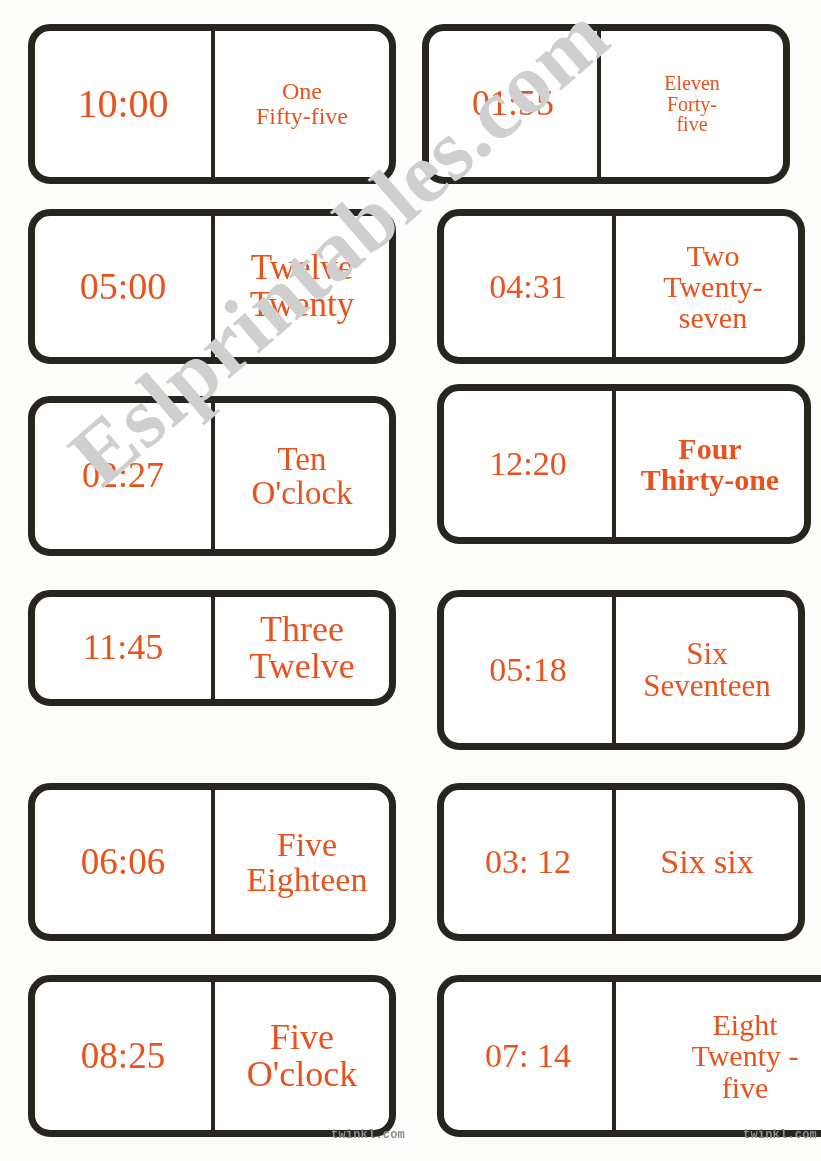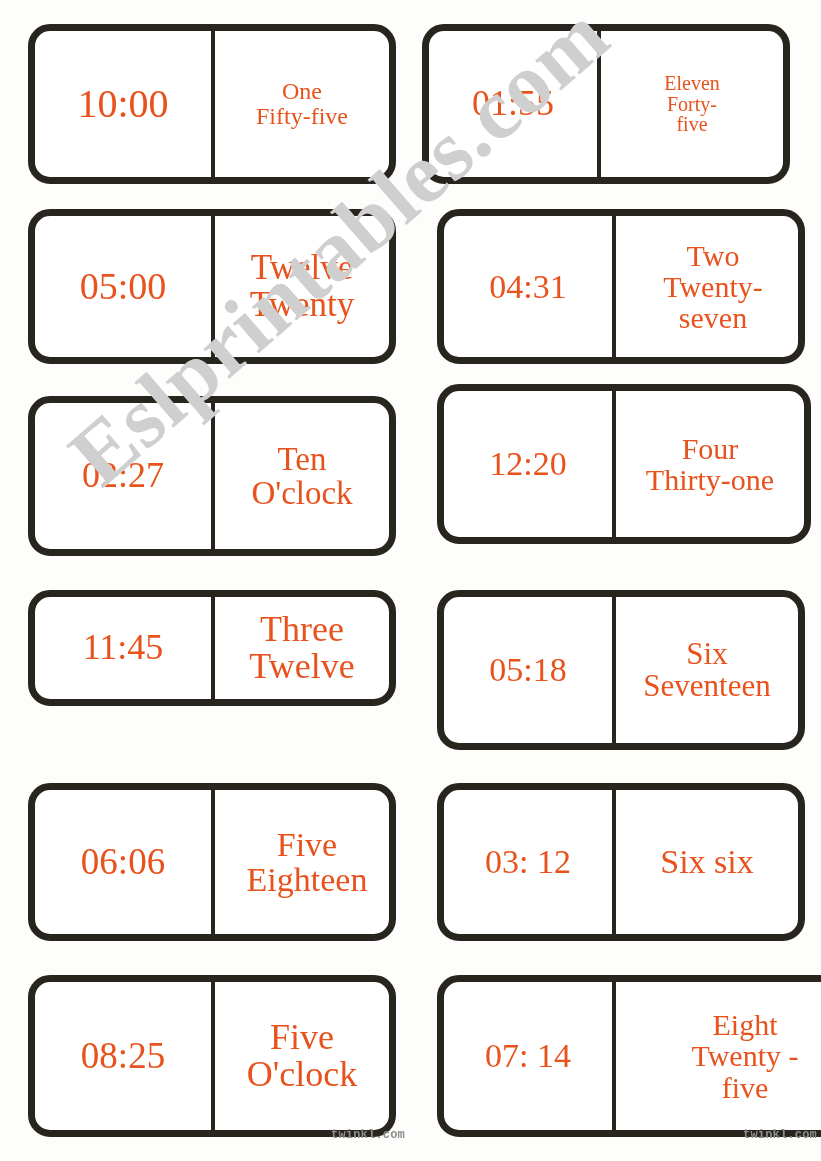--- a/index.html
+++ b/index.html
@@ -176,21 +176,21 @@
           <div class="txt" style="font-size: 30px;">Two
 Twenty-
 seven</div>
         </div>
       </div>
       <div class="card col-right" style="left: 437px; top: 384px; width: 374px; height: 160px;">
         <div class="cell cell-time">
           <div class="txt" style="font-size: 34px;">12:20</div>
         </div>
         <div class="cell cell-text">
-          <div class="txt" style="font-size: 30px;">Four
+          <div class="txt" style="font-size: 30px; font-weight: bold;">Four
 Thirty-one</div>
         </div>
       </div>
       <div class="card col-right" style="left: 437px; top: 590px; width: 368px; height: 160px;">
         <div class="cell cell-time">
           <div class="txt" style="font-size: 34px;">05:18</div>
         </div>
         <div class="cell cell-text">
           <div class="txt" style="font-size: 31px;">Six
 Seventeen</div>

